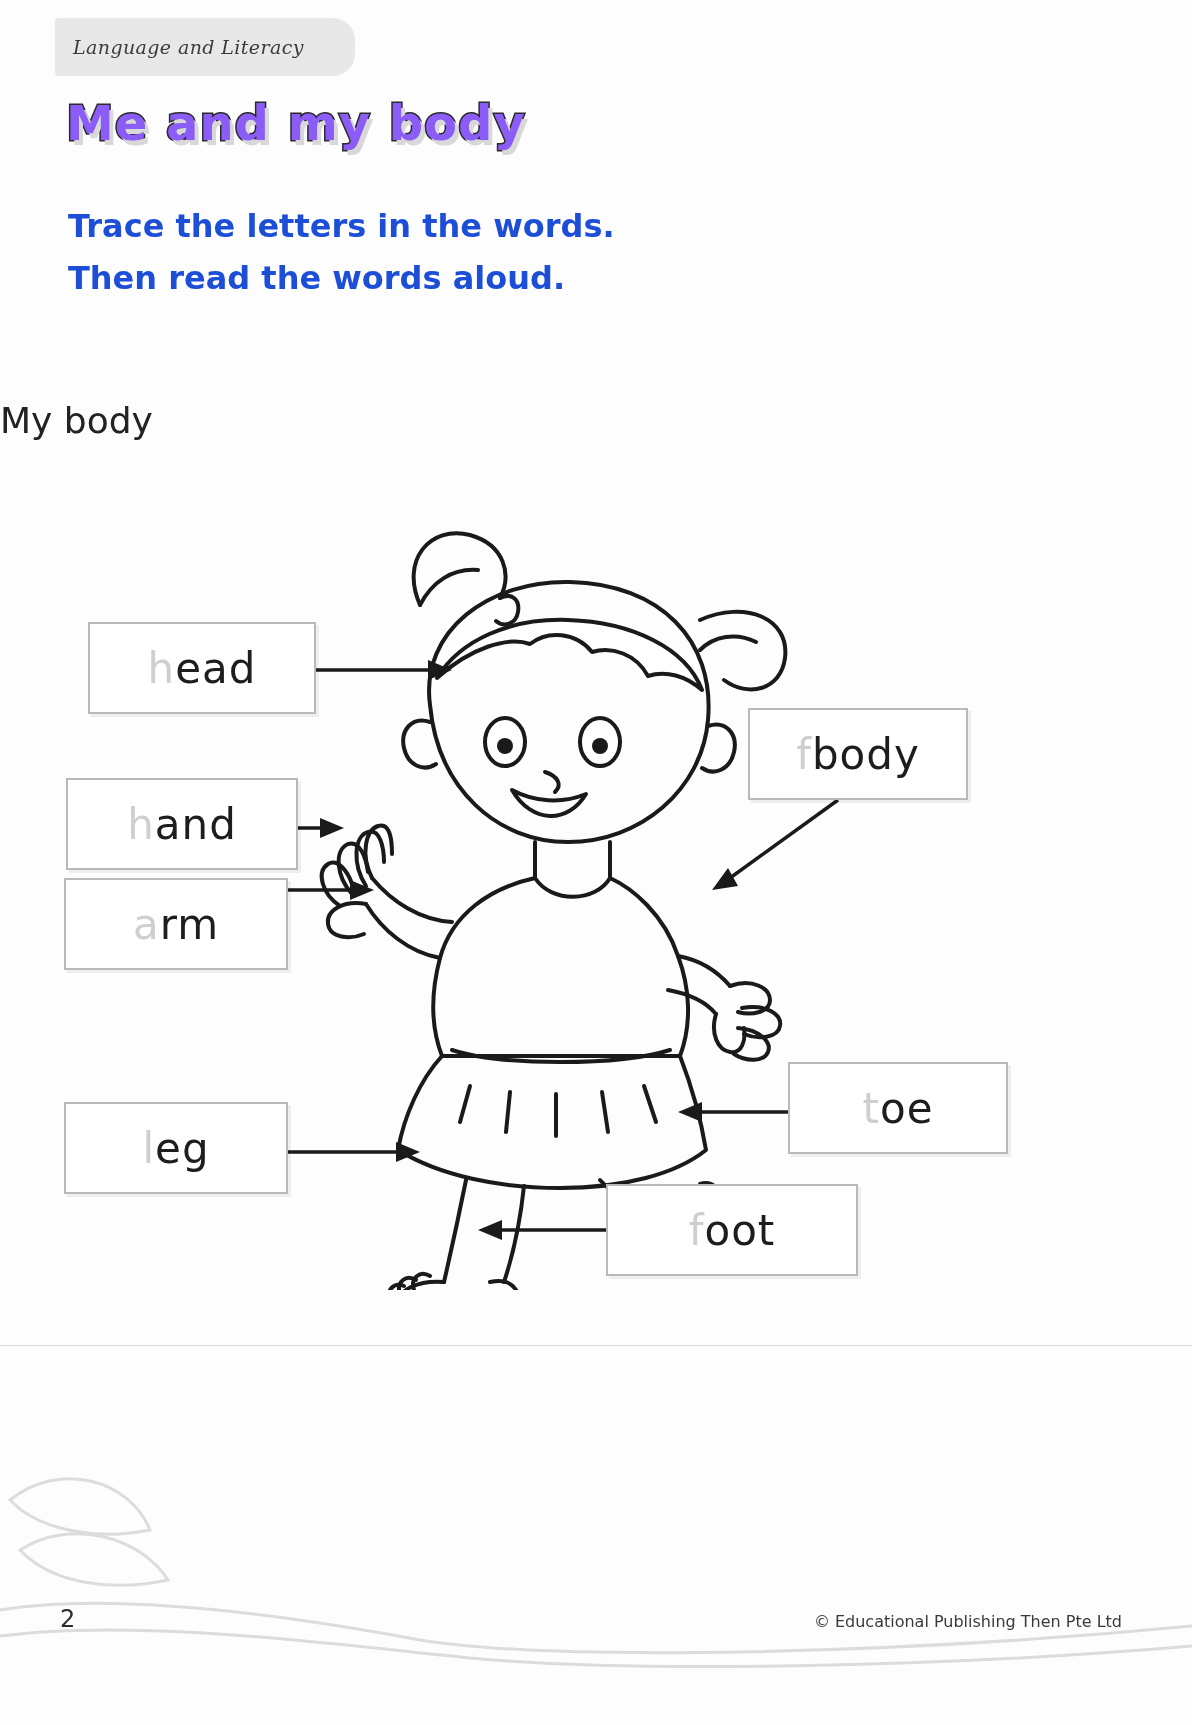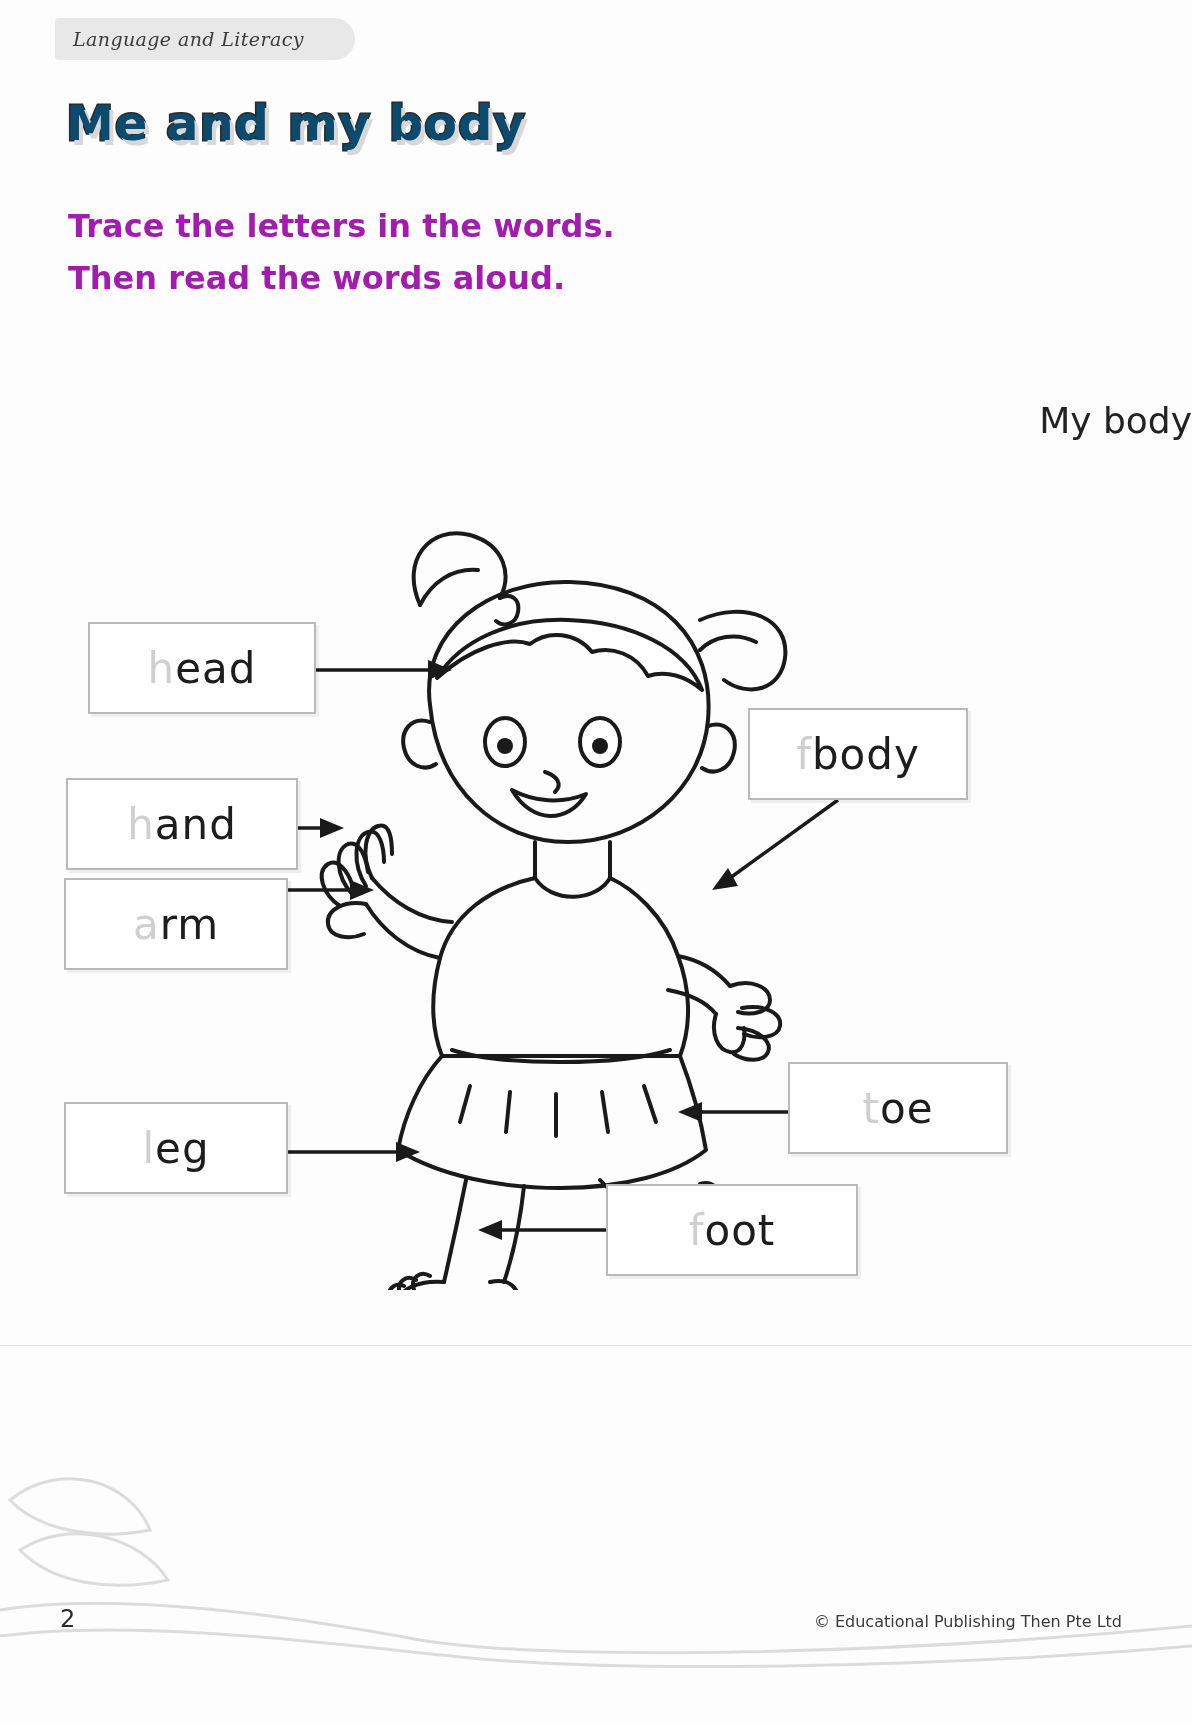--- a/index.html
+++ b/index.html
@@ -21,21 +21,21 @@
     inset: 0;
     background: #fdfdfd;
   }
 
   
   .subject-tab {
     position: absolute;
     left: 55px;
     top: 18px;
     width: 300px;
-    height: 42px;
+    height: 58px;
     background: #e8e8e8;
     border-radius: 4px 22px 22px 4px;
     display: flex;
     align-items: center;
     padding-left: 18px;
     box-sizing: border-box;
   }
   .subject-tab span {
     font-family: "DejaVu Serif", serif;
     font-style: italic;
@@ -46,46 +46,46 @@
 
   
   .page-title {
     position: absolute;
     left: 66px;
     top: 95px;
     font-family: "DejaVu Sans", sans-serif;
     font-weight: bold;
     font-size: 48px;
     letter-spacing: 1px;
-    color: #0c4a6e;
+    color: #8b5cf6;
     -webkit-text-stroke: 3px #2b2b2b;
     paint-order: stroke fill;
     text-shadow: 4px 5px 0 #d8d8d8;
     white-space: nowrap;
   }
 
   
   .instructions {
     position: absolute;
     left: 68px;
     top: 200px;
     font-family: "DejaVu Sans", sans-serif;
     font-weight: bold;
     font-size: 32px;
     line-height: 52px;
-    color: #a21caf;
+    color: #1d4ed8;
   }
 
   
   .sub-heading {
     position: absolute;
     left: 0;
     right: 0;
     top: 400px;
-    text-align: right;
+    text-align: left;
     font-family: "DejaVu Sans", sans-serif;
     font-size: 36px;
     color: #222;
   }
 
   
   .illustration {
     position: absolute;
     left: 0;
     top: 490px;

